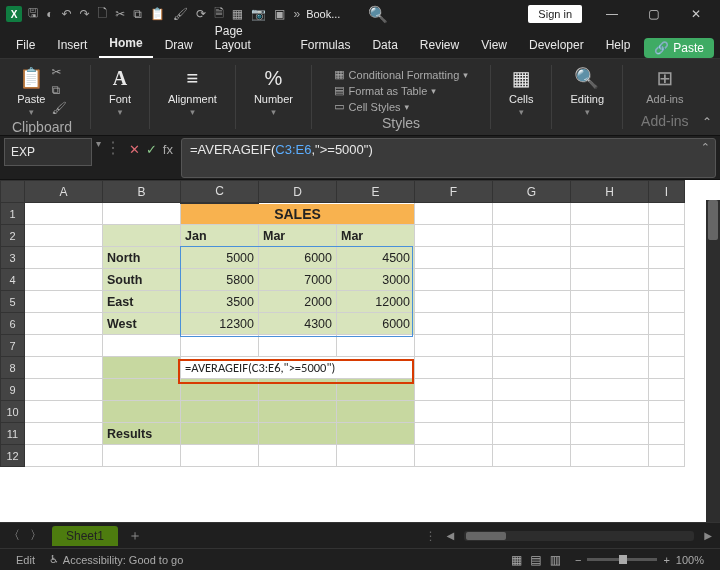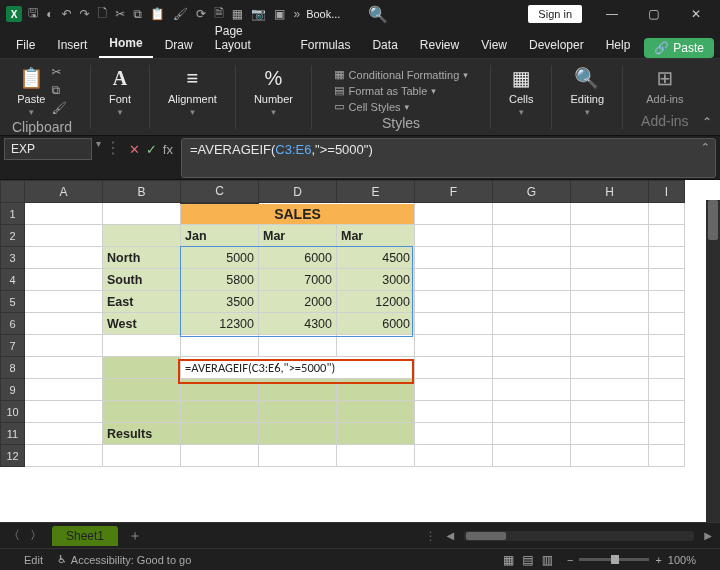--- a/index.html
+++ b/index.html
@@ -42,21 +42,21 @@
   .grp{display:flex;flex-direction:column;align-items:center;justify-content:space-between;padding:2px 4px}
   .grp-name{font-size:14px;color:var(--muted);margin-top:2px}
   .bigbtn{display:flex;flex-direction:column;align-items:center;gap:2px;color:var(--text);font-size:11px}
   .bigbtn .icon{font-size:20px;height:26px;display:flex;align-items:center}
   .stylelist{display:flex;flex-direction:column;gap:3px;font-size:11px;color:var(--muted);padding-top:3px}
   .stylelist div{display:flex;align-items:center;gap:4px}
   .divider{width:1px;background:#3e3e3e;margin:2px 4px}
   .collapse{position:absolute;right:8px;bottom:6px;color:var(--muted);font-size:12px}
   
   .fbar{height:44px;background:var(--bg);display:flex;align-items:flex-start;border-bottom:1px solid #111;padding:2px 4px;gap:4px}
-  .namebox{width:88px;height:22px;background:var(--bg3);border:1px solid #555;font-size:12px;display:flex;align-items:center;padding:5px 6px}
+  .namebox{width:88px;height:28px;background:var(--bg3);border:1px solid #555;font-size:12px;display:flex;align-items:center;padding:5px 6px}
   .fbtns{display:flex;align-items:center;gap:6px;height:22px;padding:0 4px}
   .fbtns span{font-size:13px}
   .cancel{color:#e06c75}
   .enter{color:#8cc98c}
   .fx{color:var(--muted);font-size:12px}
   .formula-wrap{flex:1;position:relative}
   .formula{height:40px;background:#3a3a3a;border:1px solid #555;border-radius:3px;font-size:13px;display:flex;align-items:flex-start;padding:3px 8px;font-family:"Segoe UI",monospace}
   .formula .ref{color:var(--formula-blue)}
   .expand{position:absolute;right:6px;top:3px;color:var(--muted);font-size:11px}
   
@@ -81,21 +81,21 @@
   .vscroll{position:absolute;right:0;top:20px;bottom:0;width:14px;background:#2d2d2d}
   .vscroll .thumb{position:absolute;left:2px;right:2px;top:0;height:40px;background:#666;border-radius:2px}
   
   .sheettabs{height:26px;background:var(--bg);display:flex;align-items:center;padding:0 8px;color:var(--muted);font-size:12px;gap:10px;border-top:1px solid #333}
   .sheettab{background:#4d7c0f;color:#222;padding:3px 14px;border-radius:3px 3px 0 0;font-size:12px}
   .addsheet{color:#888;font-size:14px}
   .sheettabs .flex{flex:1}
   .hscroll{width:230px;height:10px;background:#2d2d2d;border-radius:3px;position:relative}
   .hscroll .thumb{position:absolute;left:2px;top:1px;bottom:1px;width:40px;background:#666;border-radius:2px}
   
-  .status{height:22px;background:var(--bg);display:flex;align-items:center;padding:0 24px;color:var(--muted);font-size:11px;gap:14px;border-top:1px solid #333}
+  .status{height:22px;background:var(--bg);display:flex;align-items:center;padding:0 16px;color:var(--muted);font-size:11px;gap:14px;border-top:1px solid #333}
   .status .flex{flex:1}
   .views{display:flex;gap:8px;font-size:12px}
   .zoom{display:flex;align-items:center;gap:6px}
   .zoom .track{width:70px;height:3px;background:#555;position:relative}
   .zoom .thumb{position:absolute;left:32px;top:-3px;width:8px;height:9px;background:#aaa}
 </style>
 </head>
 <body>
 
 <div class="titlebar">

